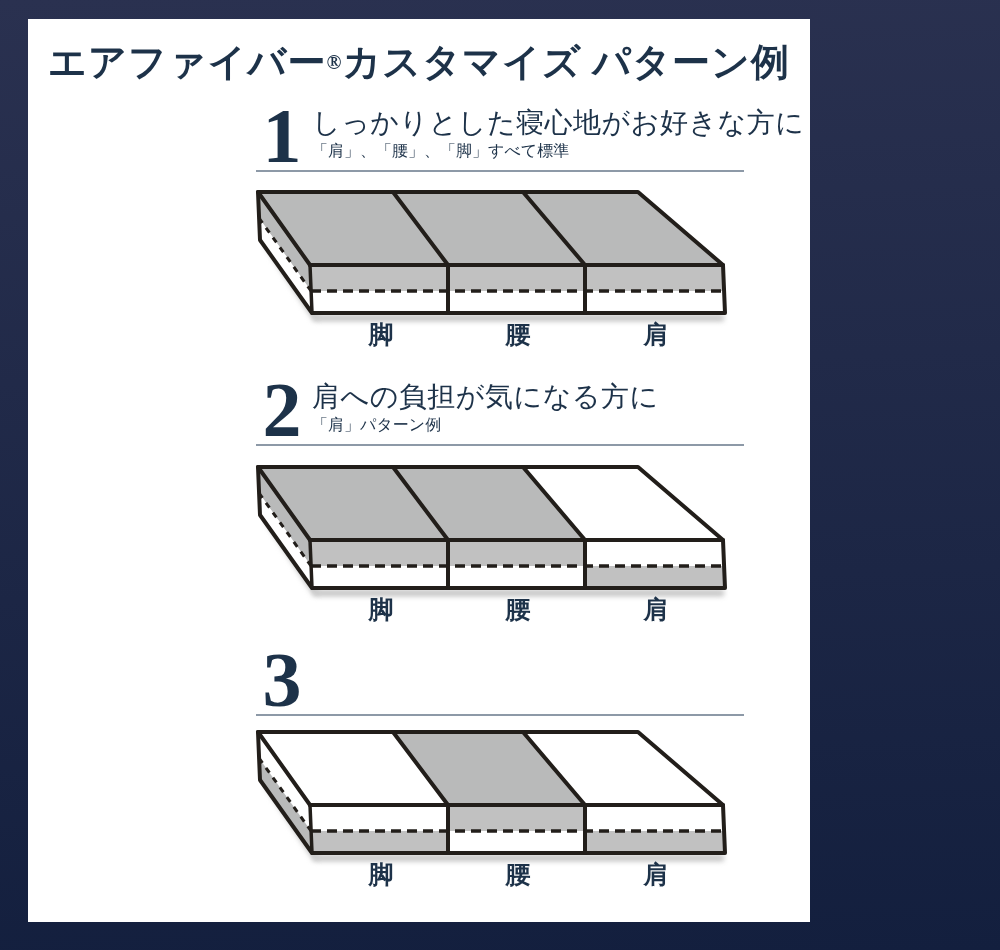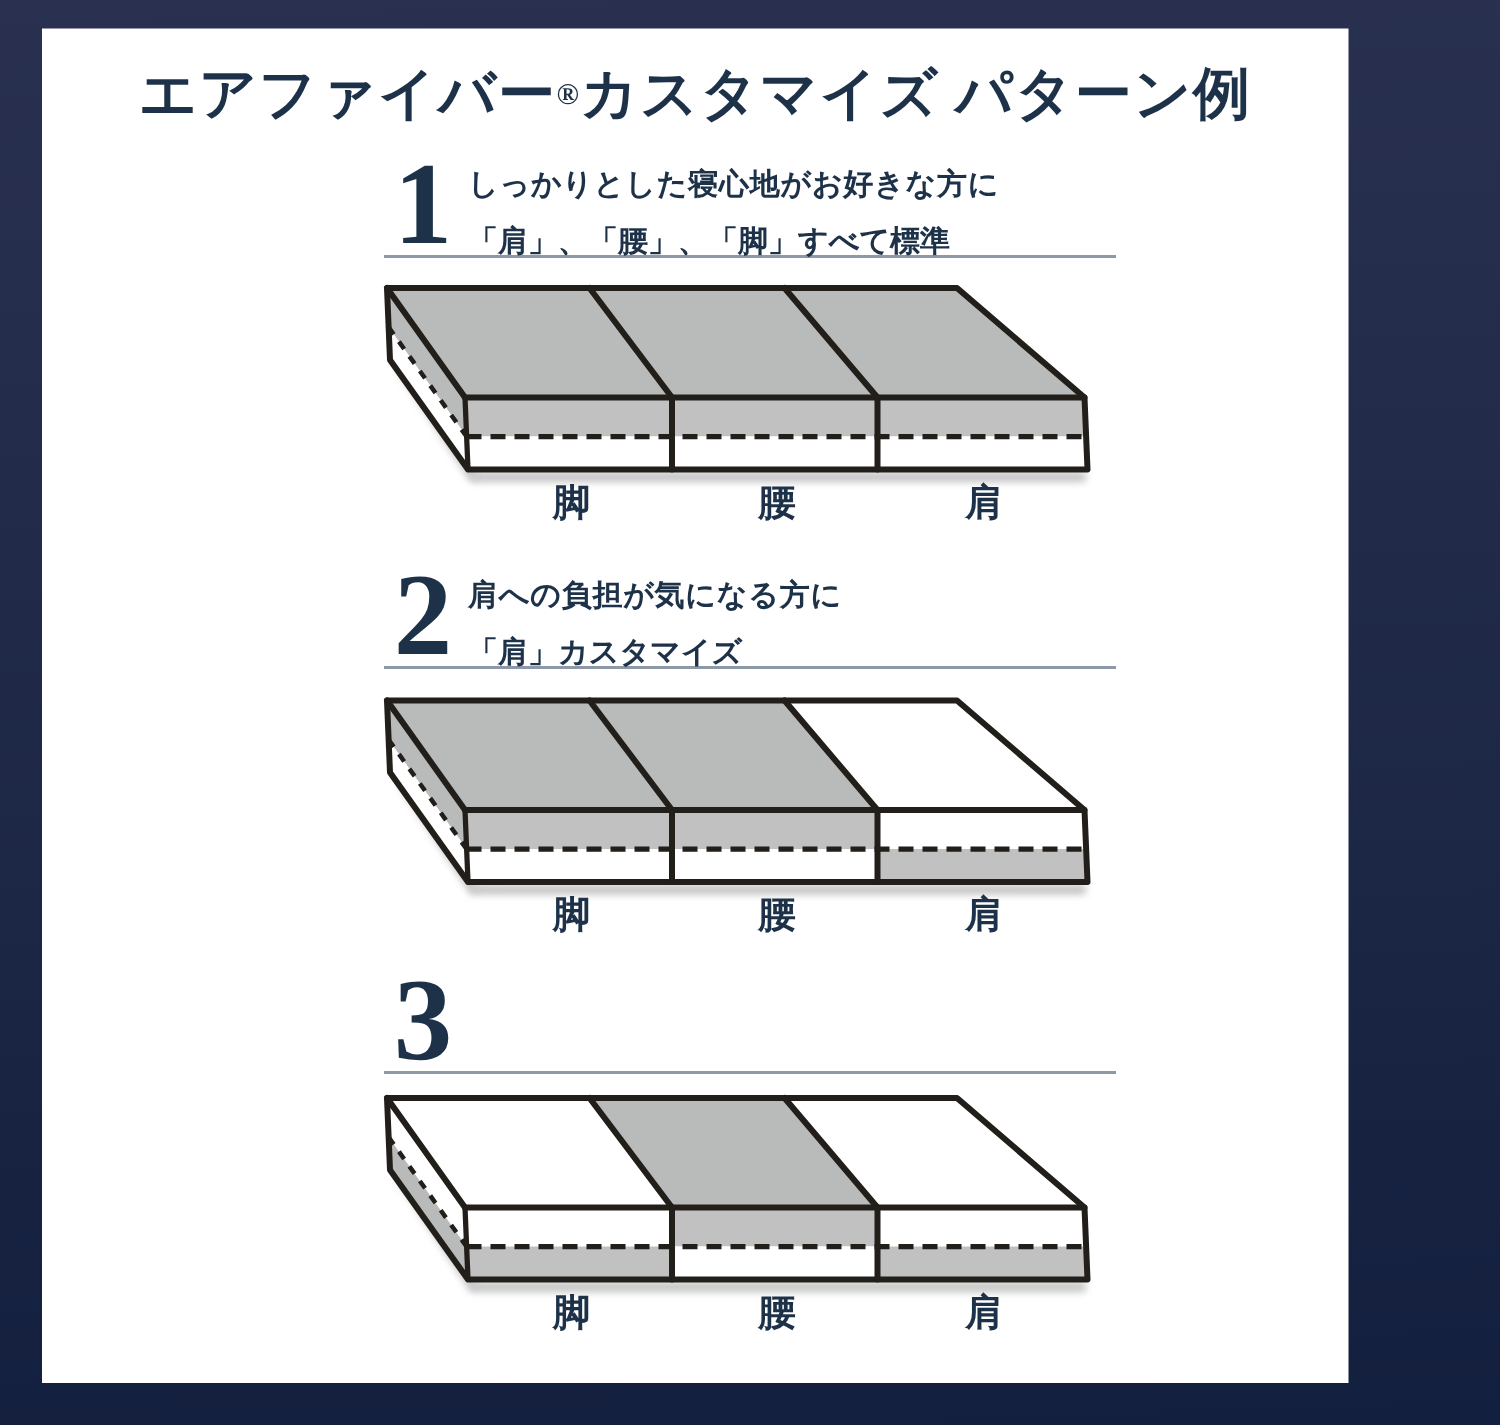--- a/index.html
+++ b/index.html
@@ -13,21 +13,21 @@
   .page{
     position:relative;
     width:1000px;height:950px;
     background:linear-gradient(178deg,var(--frame-top) 0%,var(--frame-bottom) 100%);
     font-family:"Liberation Serif","DejaVu Serif",serif;
     overflow:hidden;
   }
   .content{
     position:absolute;
     left:28px;top:19px;
-    width:871px;height:903px;
+    width:782px;height:903px;
     background:var(--white);
   }
   .title{
     position:absolute;top:18px;left:0;width:100%;
     margin:0;text-align:center;
     font-size:38px;font-weight:bold;color:var(--navy);
     letter-spacing:1px;white-space:nowrap;
   }
   .title .reg{
     font-size:20px;vertical-align:6px;font-weight:bold;
@@ -37,26 +37,26 @@
     border-bottom:2px solid var(--underline);
     display:flex;align-items:flex-start;
   }
   .sec-number{
     width:52px;flex:0 0 52px;
     font-size:78px;line-height:60px;font-weight:600;
     color:var(--navy);text-align:center;
   }
   .sec-texts{flex:1;padding-top:2px;padding-left:4px;}
   .sec-heading{
-    font-size:20px;line-height:30px;font-weight:bold;color:var(--navy);
+    font-size:28px;line-height:30px;font-weight:normal;color:var(--navy);
     white-space:nowrap;letter-spacing:0.5px;
   }
   .sec-sub{
-    font-size:20px;line-height:24px;font-weight:bold;color:var(--navy);
-    margin-top:11px;white-space:nowrap;
+    font-size:16px;line-height:24px;font-weight:normal;color:var(--navy);
+    margin-top:1px;white-space:nowrap;
   }
   .mattress{position:absolute;left:217px;overflow:visible;}
   svg text{font-family:"Liberation Serif","DejaVu Serif",serif;}
 </style>
 </head>
 <body>
 
 <div class="page">
   <div class="content">
 
@@ -95,21 +95,21 @@
         <line x1="14" y1="33" x2="66" y2="106" stroke="#221e1a" stroke-width="3" stroke-linecap="butt" stroke-dasharray="6 6"></line>
         <text x="136" y="158" text-anchor="middle" font-size="25" font-weight="bold" fill="#1d3249">脚</text>
         <text x="273" y="158" text-anchor="middle" font-size="25" font-weight="bold" fill="#1d3249">腰</text>
         <text x="411" y="158" text-anchor="middle" font-size="25" font-weight="bold" fill="#1d3249">肩</text>
       </svg>
 
     <div class="sec-header" style="top:361px">
       <div class="sec-number">2</div>
       <div class="sec-texts">
         <div class="sec-heading">肩への負担が気になる方に</div>
-        <div class="sec-sub">「肩」カスタマイズ</div>
+        <div class="sec-sub">「肩」パターン例</div>
       </div>
     </div>
     <svg class="mattress" style="top:441px" width="500" height="170" viewBox="0 0 500 170">
         <line x1="24" y1="62" x2="70" y2="132" stroke="#c6c6c6" stroke-width="7" stroke-linecap="round" style="filter:blur(2.5px)"></line>
         <line x1="72" y1="133" x2="476" y2="133" stroke="#c6c6c6" stroke-width="7" stroke-linecap="round" style="filter:blur(2.5px)"></line>
         <polygon points="13,7 148,7 203,80 65,80" fill="#b9baba"></polygon>
         <polygon points="66,80 203,80 203,106 66,106" fill="#c1c1c1"></polygon>
         <polygon points="66,106 203,106 203,128 66,128" fill="#ffffff"></polygon>
         <polygon points="148,7 278,7 340,80 203,80" fill="#b9baba"></polygon>
         <polygon points="203,80 340,80 340,106 203,106" fill="#c1c1c1"></polygon>

